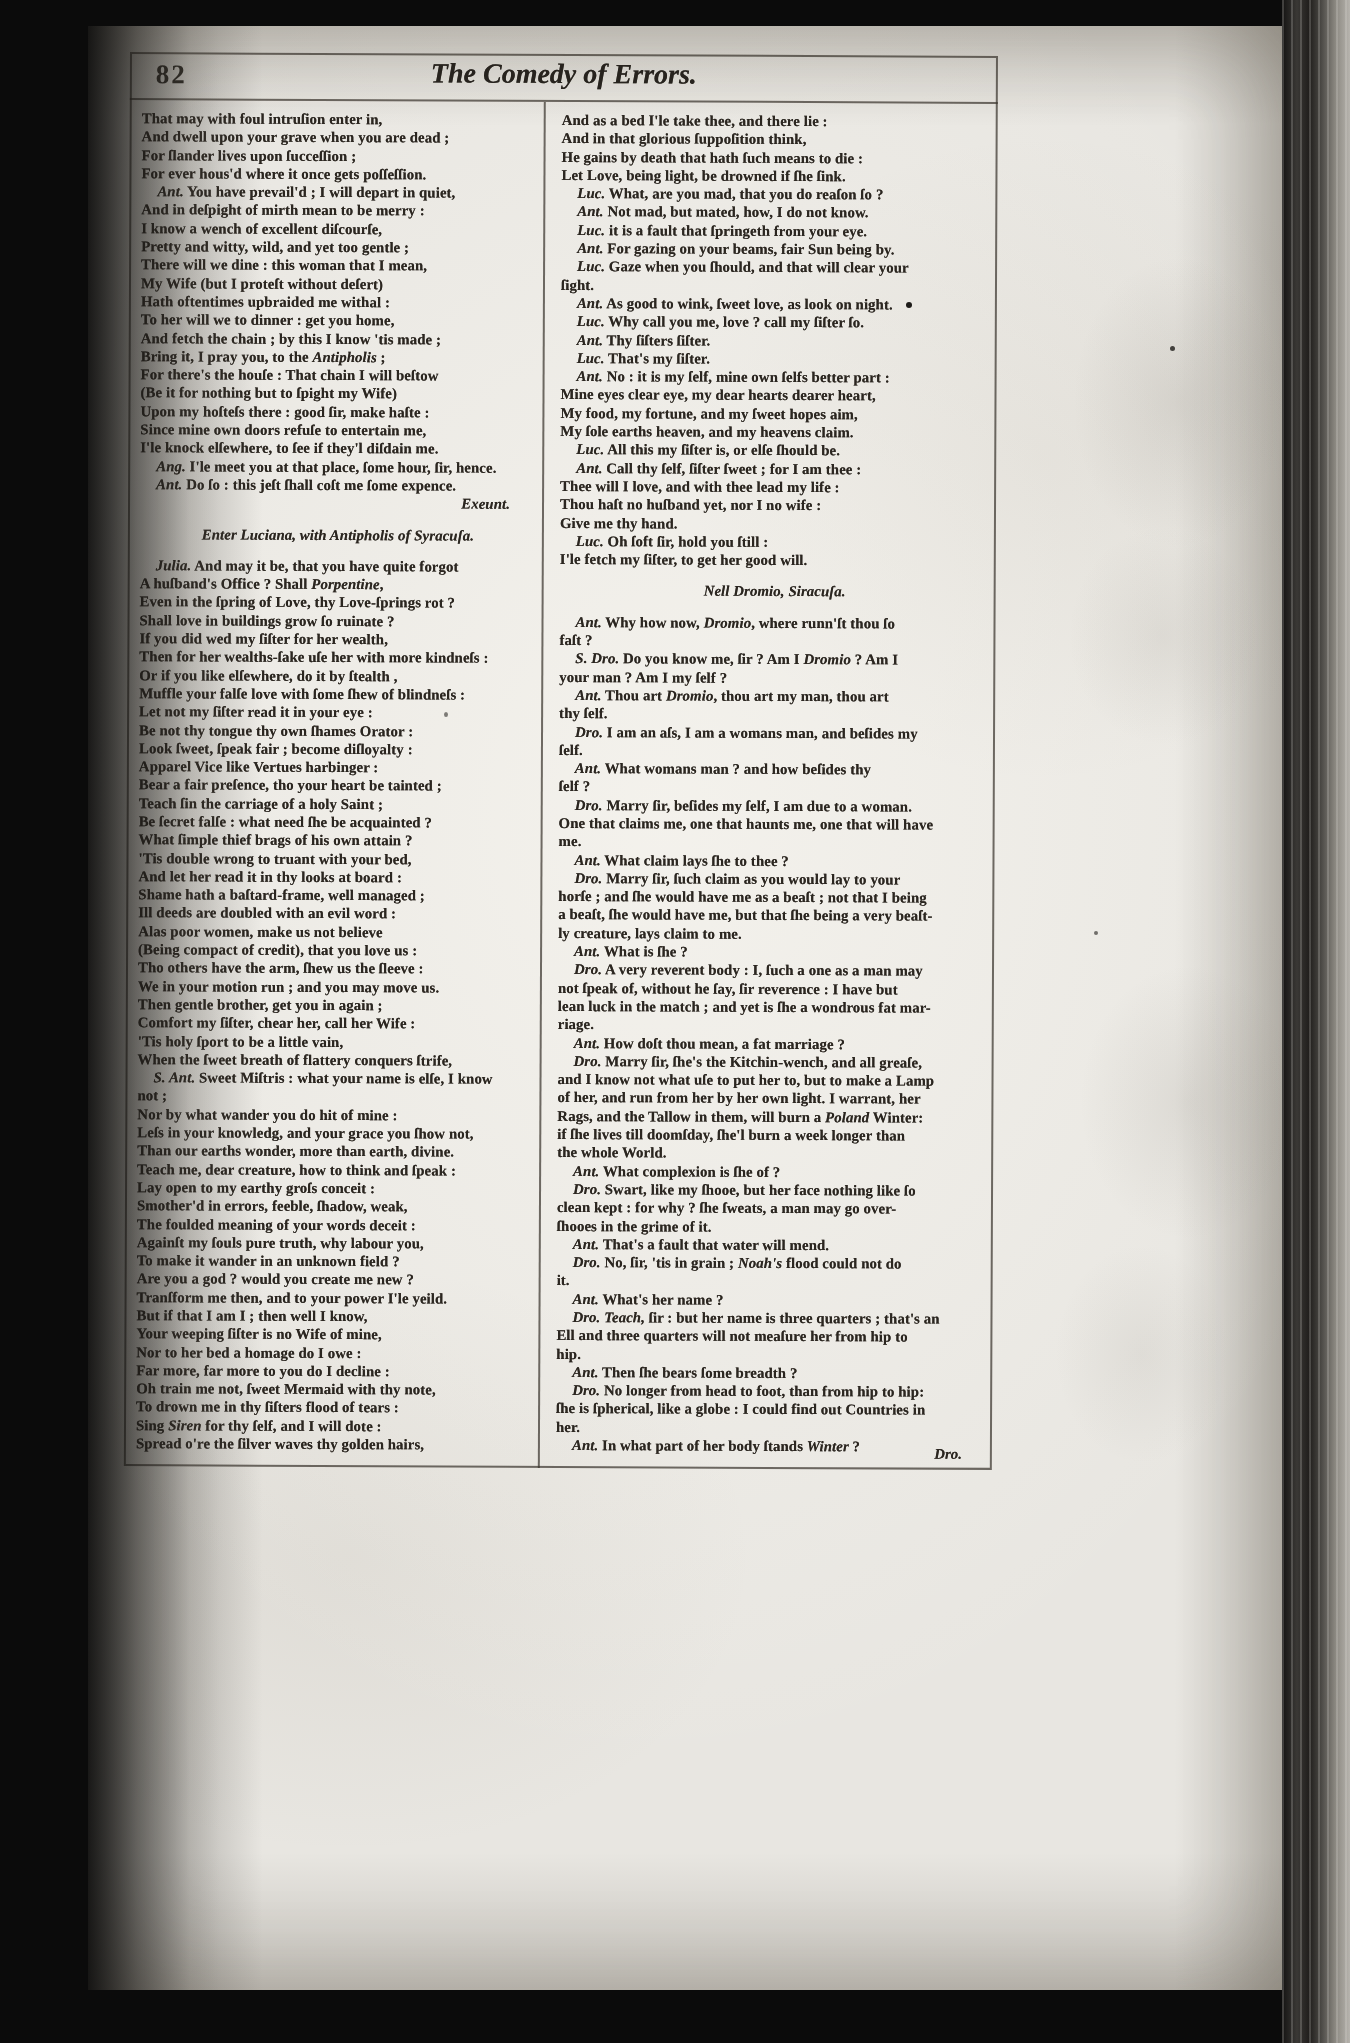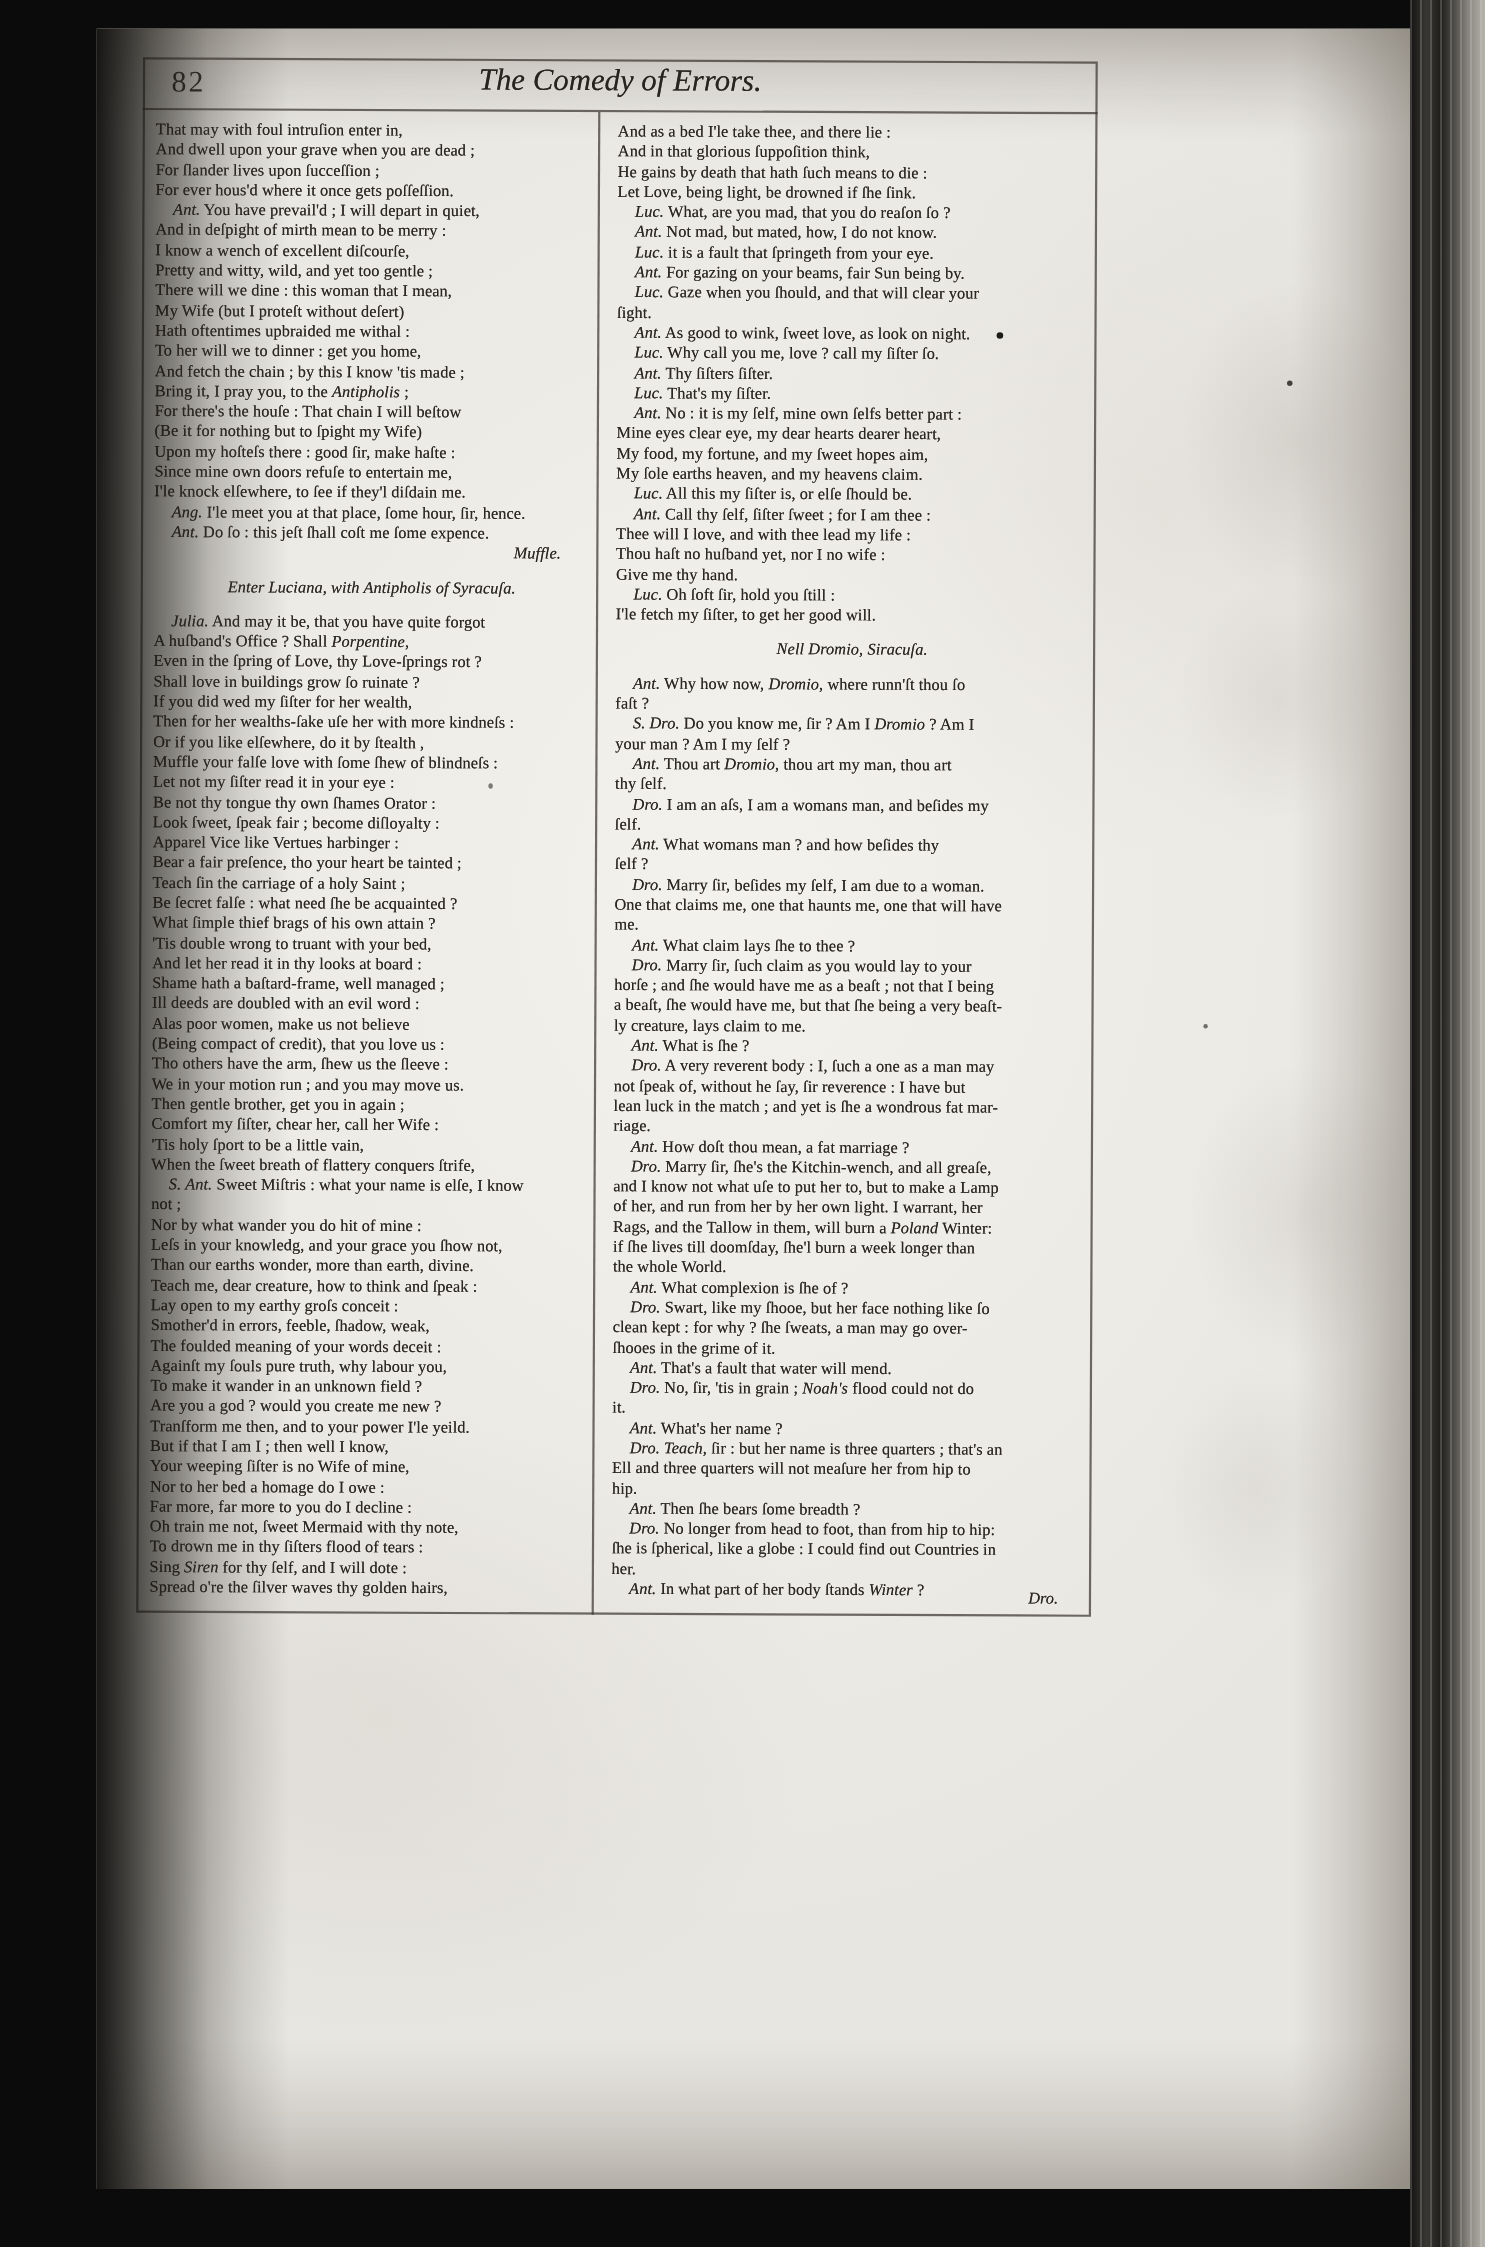--- a/index.html
+++ b/index.html
@@ -19,20 +19,21 @@
     background-color:var(--paper);
     background-image:
       radial-gradient(90% 70% at 48% 40%, rgba(253,251,245,.55), rgba(253,251,245,0) 70%),
       radial-gradient(40% 22% at 80% 22%, rgba(140,130,112,.10), rgba(0,0,0,0) 75%),
       radial-gradient(45% 20% at 22% 78%, rgba(140,130,112,.10), rgba(0,0,0,0) 75%),
       linear-gradient(90deg, rgba(95,90,80,.38), rgba(0,0,0,0) 11%),
       linear-gradient(270deg, rgba(95,90,80,.30), rgba(0,0,0,0) 9%),
       linear-gradient(0deg, rgba(100,94,84,.26), rgba(0,0,0,0) 7%),
       linear-gradient(180deg, rgba(100,94,84,.22), rgba(0,0,0,0) 5%);
     box-shadow: inset 0 0 95px rgba(72,64,48,.30);
+    font-weight: bold;
   }
   .gutter{
     position:absolute;left:0;top:0;bottom:0;width:175px;
     background:linear-gradient(90deg, rgba(6,6,6,.88), rgba(24,23,21,.55) 28%, rgba(58,55,50,.25) 58%, rgba(0,0,0,0) 100%);
     pointer-events:none;
   }
   .edge-strip{
     position:absolute;top:0;bottom:0;right:0;width:68px;
     background-image:
       repeating-linear-gradient(90deg, rgba(235,233,228,.20) 0 2px, rgba(0,0,0,0) 2px 9px),
@@ -126,21 +127,21 @@
           <div class="ln">To her will we to dinner : get you home,</div>
           <div class="ln">And fetch the chain ; by this I know 'tis made ;</div>
           <div class="ln">Bring it, I pray you, to the <i>Antipholis</i> ;</div>
           <div class="ln">For there's the houſe : That chain I will beſtow</div>
           <div class="ln">(Be it for nothing but to ſpight my Wife)</div>
           <div class="ln">Upon my hoſteſs there : good ſir, make haſte :</div>
           <div class="ln">Since mine own doors refuſe to entertain me,</div>
           <div class="ln">I'le knock elſewhere, to ſee if they'l diſdain me.</div>
           <div class="ln in"><i>Ang.</i> I'le meet you at that place, ſome hour, ſir, hence.</div>
           <div class="ln in"><i>Ant.</i> Do ſo : this jeſt ſhall coſt me ſome expence.</div>
-          <div class="ln r"><i>Muffle.</i></div>
+          <div class="ln r"><i>Exeunt.</i></div>
           <div class="ln sp"></div>
           <div class="ln c"><i>Enter Luciana, with Antipholis of Syracuſa.</i></div>
           <div class="ln sp"></div>
           <div class="ln in"><i>Julia.</i> And may it be, that you have quite forgot</div>
           <div class="ln">A huſband's Office ? Shall <i>Porpentine</i>,</div>
           <div class="ln">Even in the ſpring of Love, thy Love-ſprings rot ?</div>
           <div class="ln">Shall love in buildings grow ſo ruinate ?</div>
           <div class="ln">If you did wed my ſiſter for her wealth,</div>
           <div class="ln">Then for her wealths-ſake uſe her with more kindneſs :</div>
           <div class="ln">Or if you like elſewhere, do it by ſtealth ,</div>

